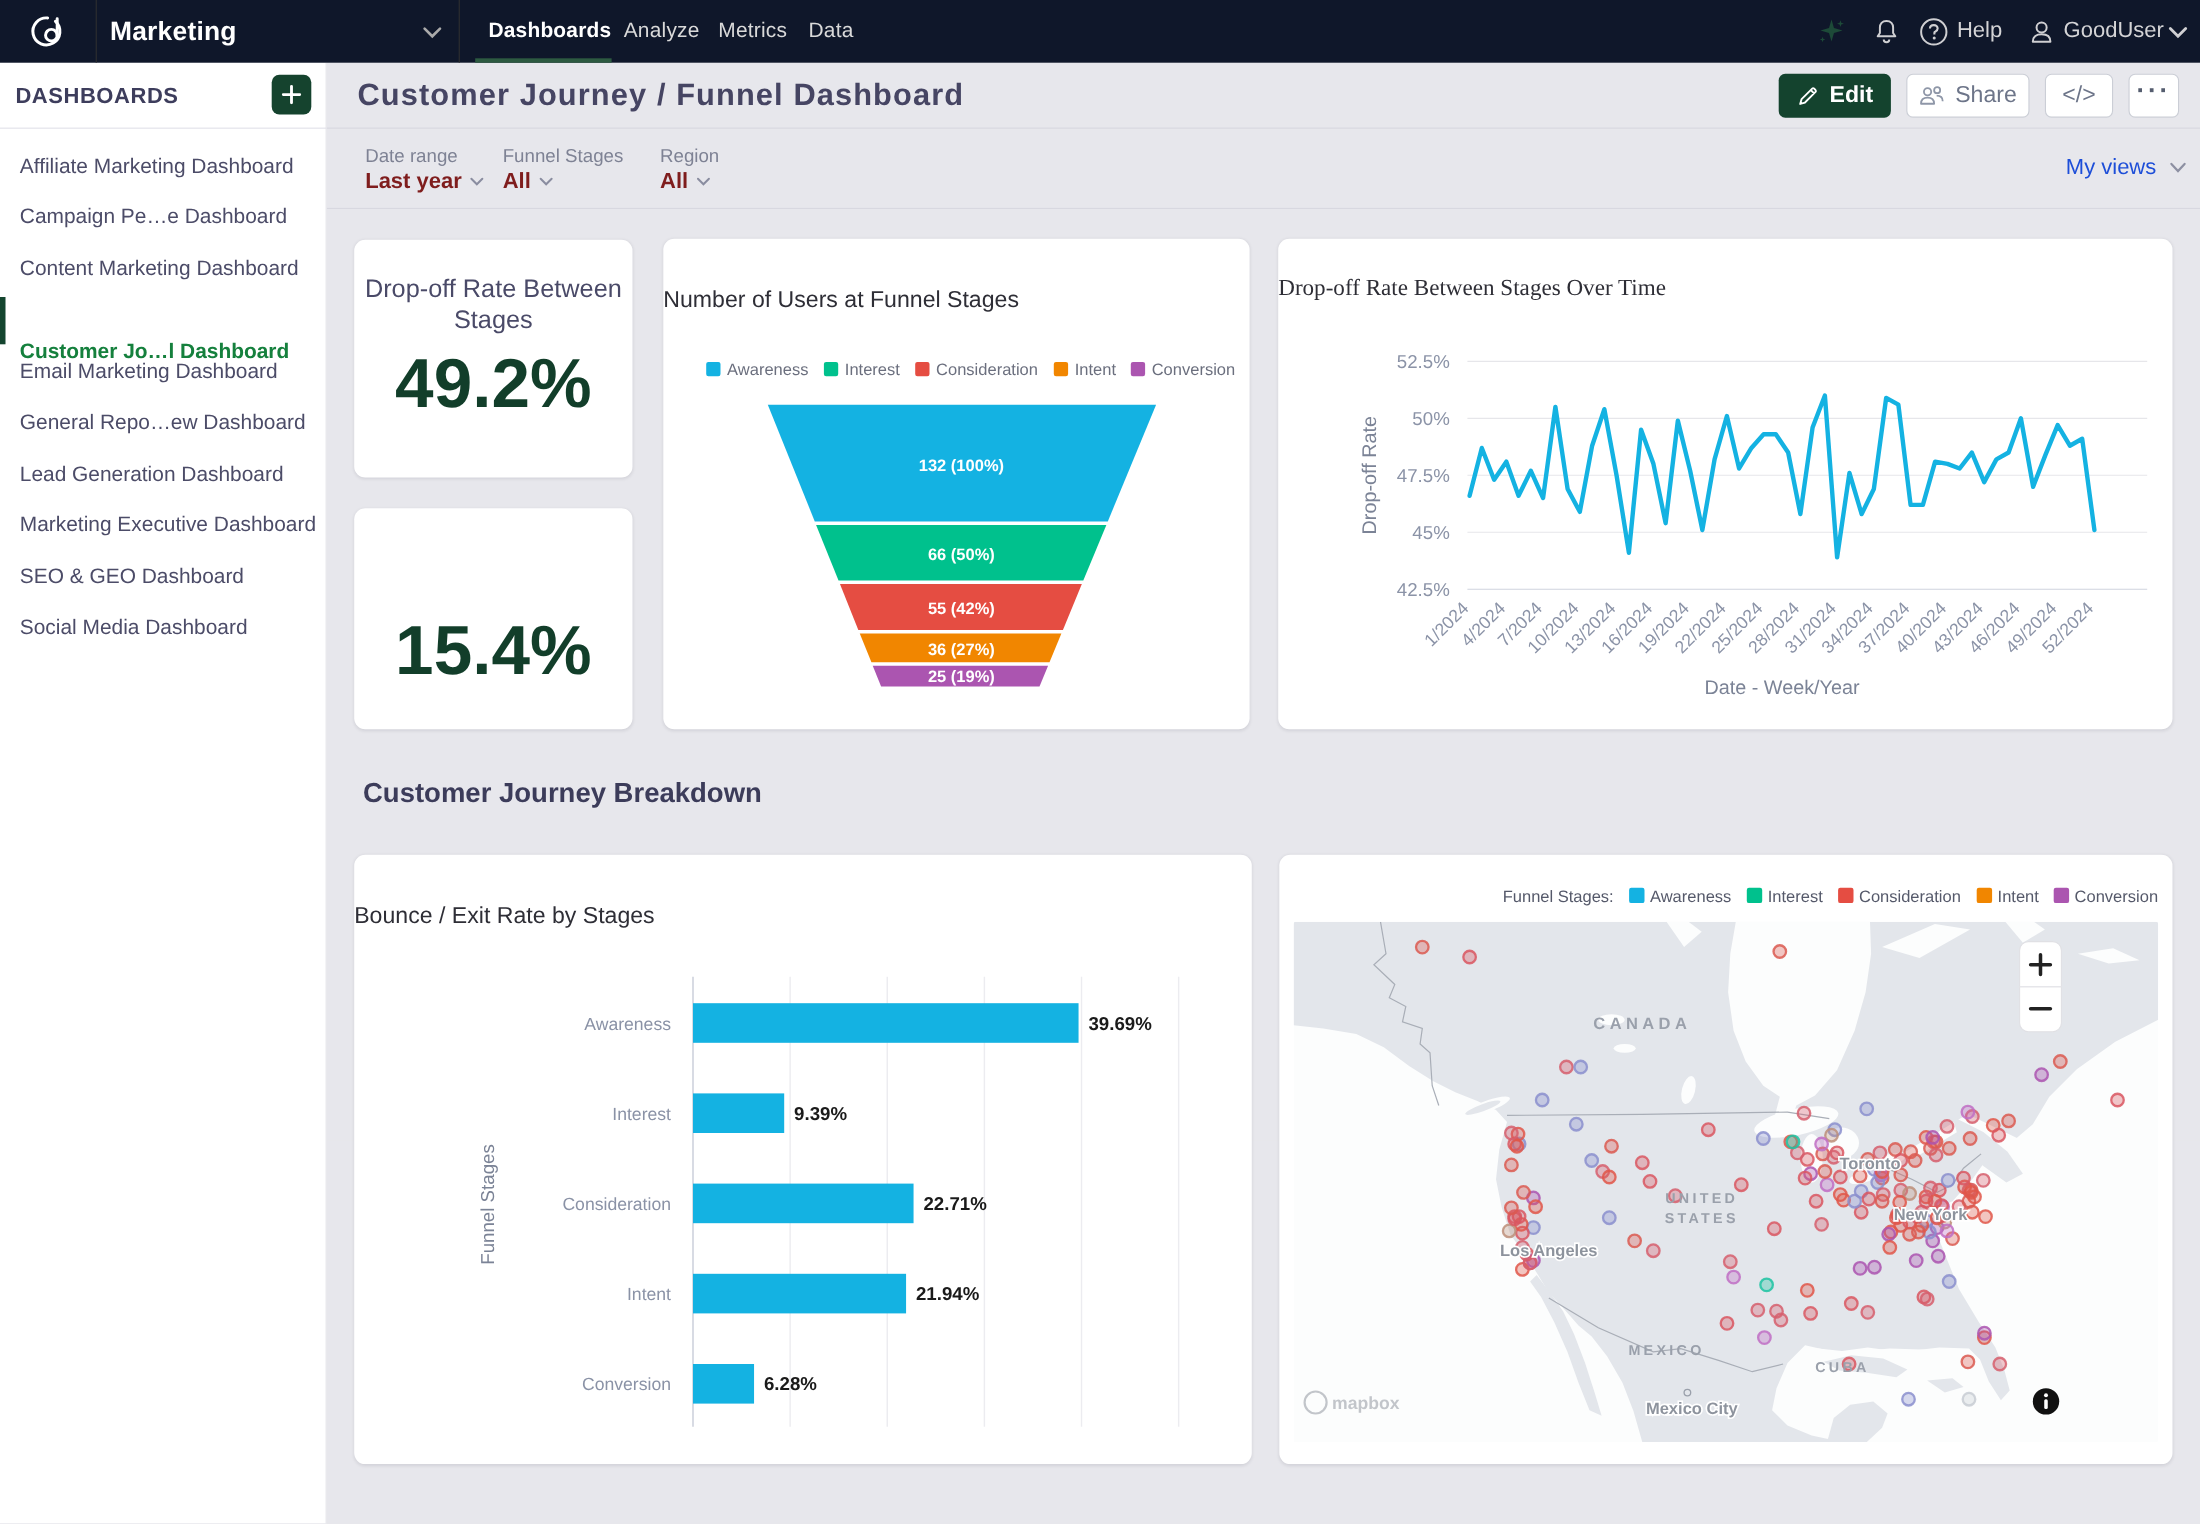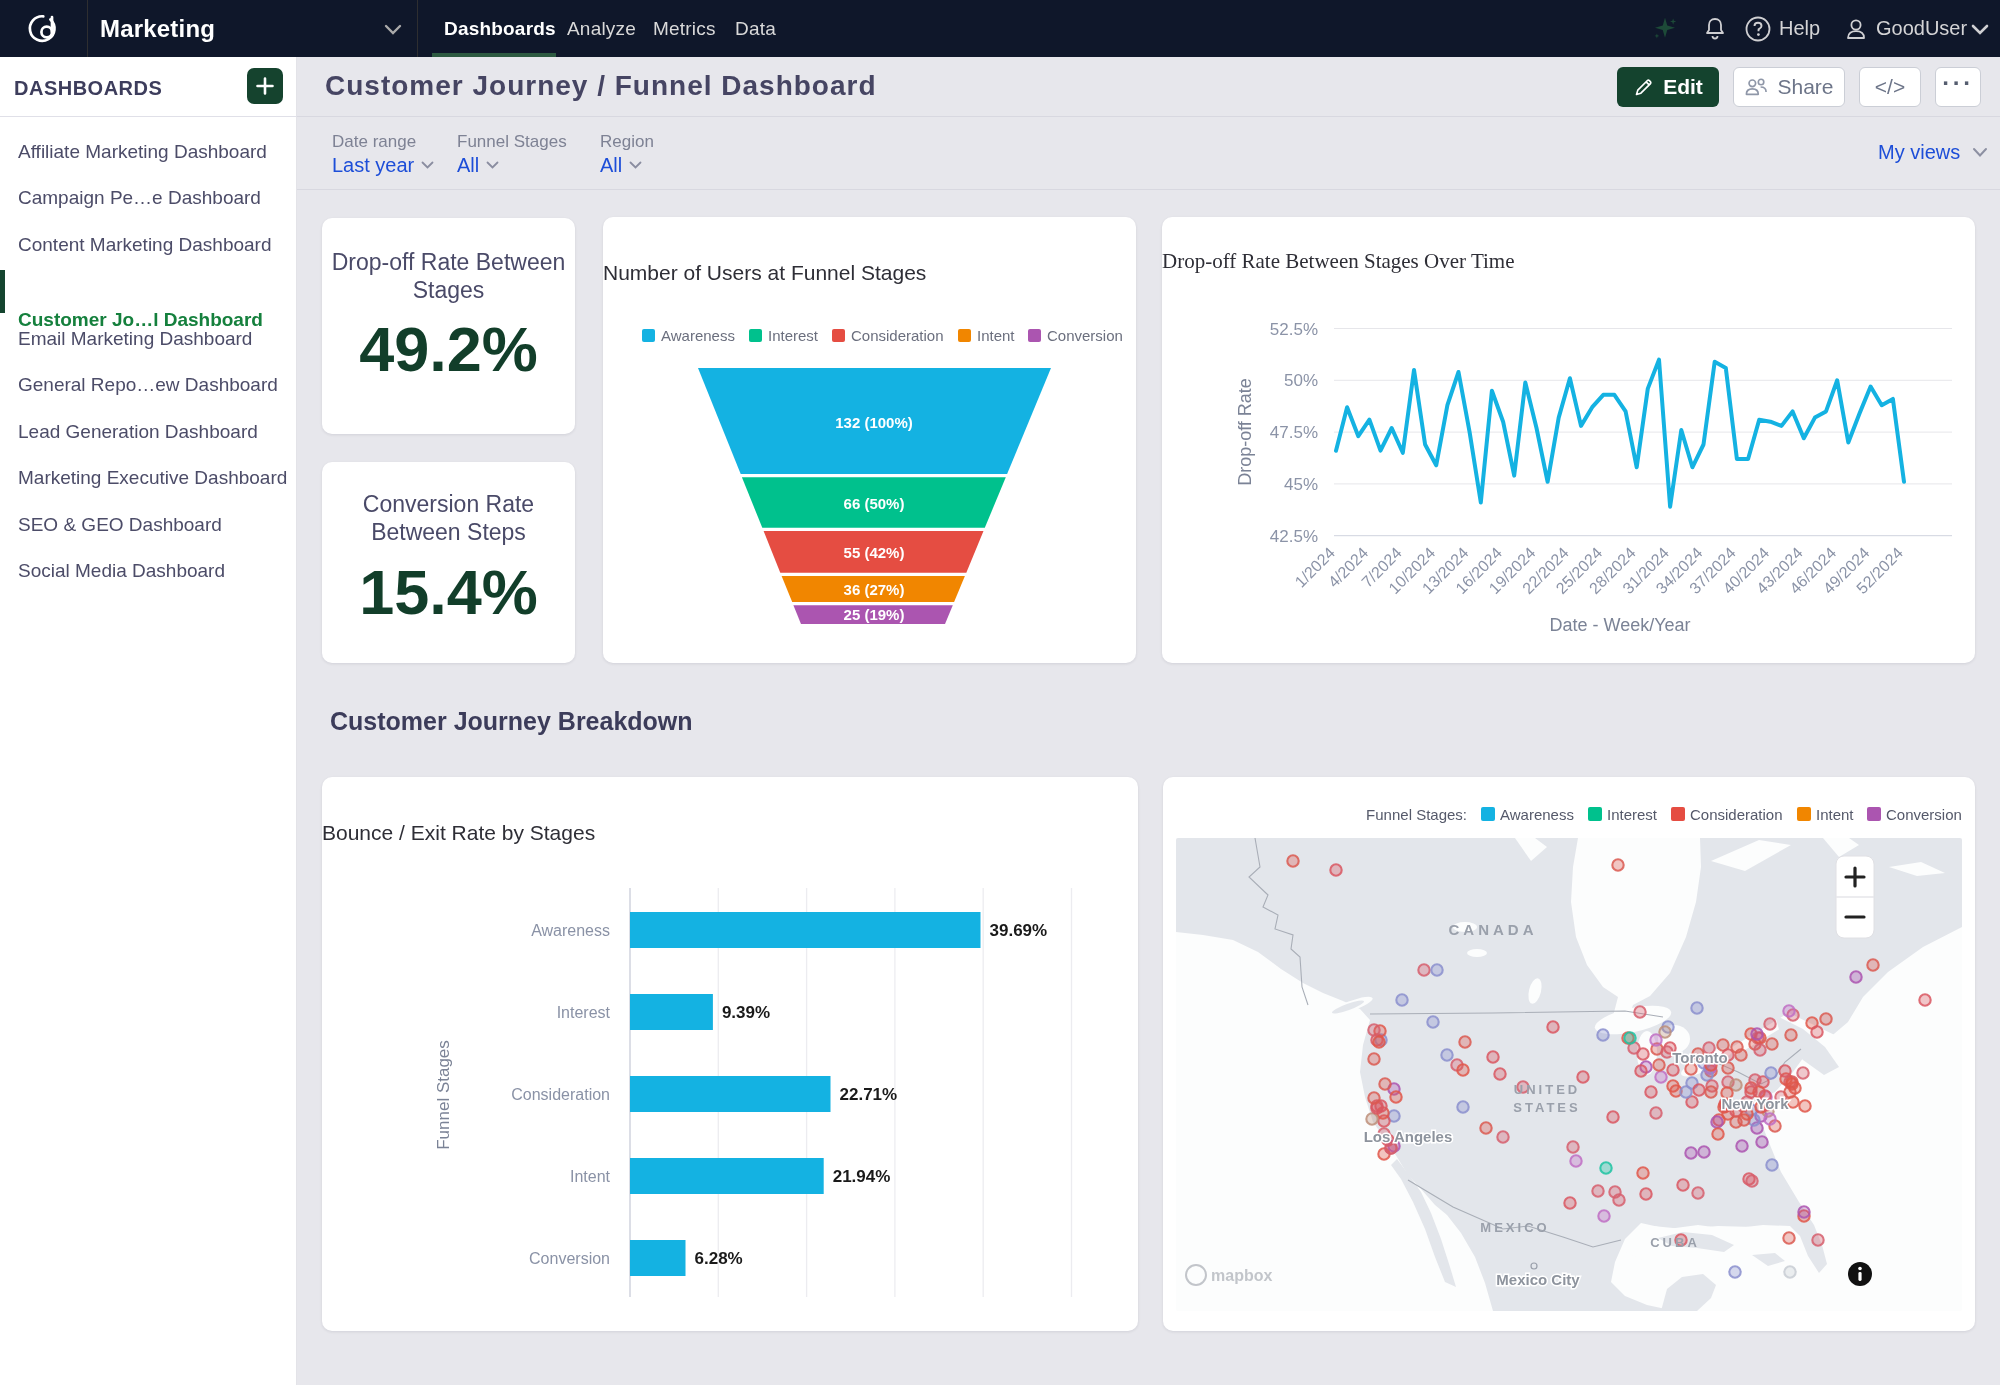--- a/index.html
+++ b/index.html
@@ -23,21 +23,21 @@
 #main { position:absolute; left:297px; top:57px; width:1703px; height:980px; background:#e7e7ec; }
 #titlebar { position:absolute; left:0; top:0; width:1703px; height:60px; border-bottom:1px solid #d8d8e0; }
 #pagetitle { position:absolute; left:28px; top:13px; font-size:28px; font-weight:bold; color:#464563; letter-spacing:1px; }
 .hbtn { position:absolute; top:10px; height:40px; border-radius:6px; background:#fff; border:1px solid #cbced6; color:#6d7589; font-size:21px; display:flex; align-items:center; justify-content:center; gap:9px; }
 #btnedit { left:1320px; width:102px; background:#14432e; border:none; color:#fff; font-weight:bold; }
 #btnshare { left:1436px; width:112px; }
 #btncode { left:1562px; width:62px; }
 #btndots { left:1638px; width:46px; }
 #filterbar { position:absolute; left:0; top:61px; width:1703px; height:72px; border-bottom:1px solid #d8d8e0; }
 .flabel { position:absolute; top:14px; font-size:17px; color:#7e8294; }
-.fvalue { position:absolute; top:36px; font-size:20px; font-weight:normal; color:#1d4ed8; display:flex; align-items:center; }
+.fvalue { position:absolute; top:36px; font-size:20px; font-weight:bold; color:#7f1d1d; display:flex; align-items:center; }
 #myviews { position:absolute; left:1581px; top:23px; font-size:20px; color:#1d4ed8; display:flex; align-items:center; }
 #sectitle { position:absolute; left:33px; top:650px; font-size:25px; font-weight:bold; color:#3c3c5a; }
 .card { position:absolute; background:#fff; border-radius:10px; box-shadow:0 1px 3px rgba(30,30,50,0.10); }
 #kpi1 { left:25px; top:161px; width:253px; height:216px; }
 #kpi2 { left:25px; top:405px; width:253px; height:201px; }
 #funnelcard { left:306px; top:160px; width:533px; height:446px; }
 #linecard { left:865px; top:160px; width:813px; height:446px; }
 #barcard { left:25px; top:720px; width:816px; height:554px; }
 #mapcard { left:866px; top:720px; width:812px; height:554px; }
 .kpititle { position:absolute; left:0; width:100%; text-align:center; font-size:23px; color:#4a4a68; line-height:28px; }
@@ -144,21 +144,20 @@
     <div id="myviews">My views<svg width="16" height="11" viewBox="0 0 16 11" style="margin-left:12px;">
           <path d="M2,2 L8,8.5 L14,2" stroke="#8d90a2" stroke-width="2" fill="none" stroke-linecap="round"></path>
         </svg></div>
   </div>
   <div id="sectitle">Customer Journey Breakdown</div>
   <div class="card" id="kpi1">
     <div class="kpititle" style="top:30px;">Drop-off Rate Between<br>Stages</div>
     <div class="kpival" style="top:95px;">49.2%</div>
   </div>
   <div class="card" id="kpi2">
-    <div class="kpititle" style="top:28px;">Conversion Rate<br>Between Steps</div>
     <div class="kpival" style="top:94px;">15.4%</div>
   </div>
   <div class="card" id="funnelcard">
     <div class="ctitle" style="top:44px;">Number of Users at Funnel Stages</div>
     <svg width="533" height="446" style="position:absolute;left:0;top:0;" viewBox="0 0 533 446">
         <rect x="39" y="112" width="13" height="13" rx="2" fill="#14b2e2"></rect>
         <text x="58" y="124" font-size="15" fill="#6b6f7e">Awareness</text>
         <rect x="146" y="112" width="13" height="13" rx="2" fill="#00c18d"></rect>
         <text x="165" y="124" font-size="15" fill="#6b6f7e">Interest</text>
         <rect x="229" y="112" width="13" height="13" rx="2" fill="#e54d42"></rect>

